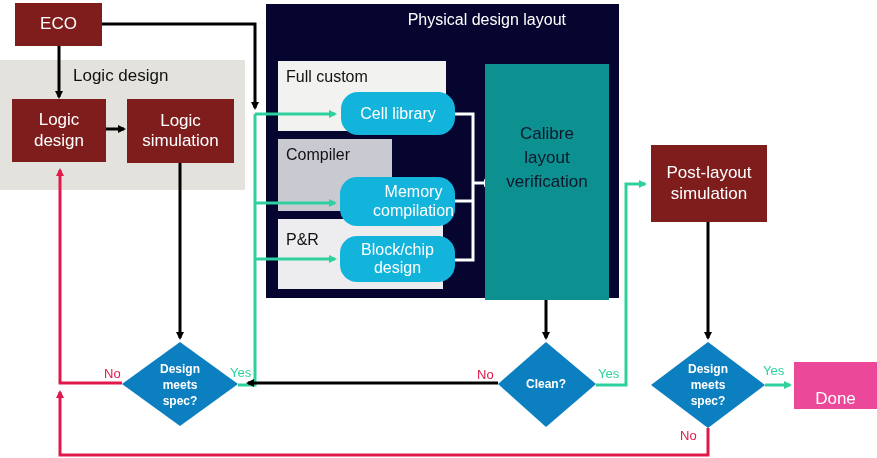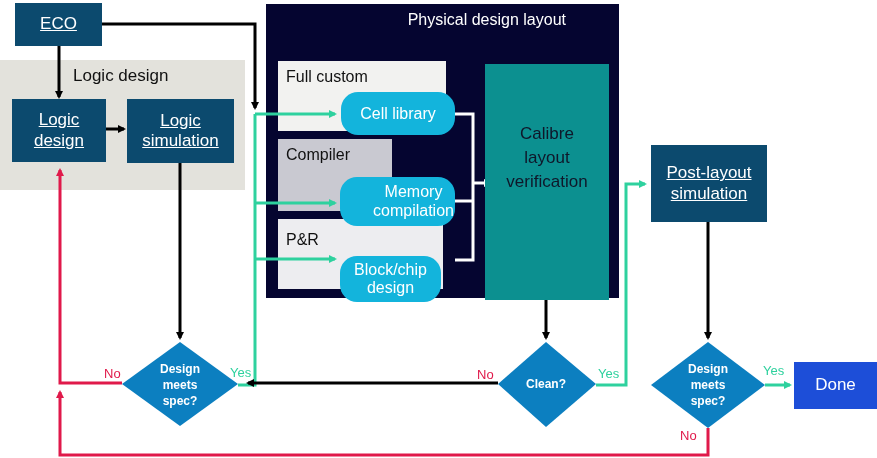--- a/index.html
+++ b/index.html
@@ -1,22 +1,22 @@
 <!DOCTYPE html>
 <html><head>
 <meta charset="utf-8">
 <style>
   html, body { margin:0; padding:0; background:#ffffff; }
   body { width:877px; height:458px; position:relative; overflow:hidden; font-family:"Liberation Sans", sans-serif; }
   .abs { position:absolute; box-sizing:border-box; }
   .box { display:flex; align-items:center; justify-content:center; text-align:center; color:#fff; line-height:1.2; }
-  .blue { background:#0c4a6e;text-decoration:underline; }
+  .blue { background:#7f1d1d; }
   .cyan { background:#13b4dc;border-radius:17px; }
   .teal { background:#0c9090; }
-  .green { background:#1d4ed8; }
+  .green { background:#ec4899;align-items:flex-end; }
   .lbl { color:#111; font-size:17px; }
   svg.wires { position:absolute; left:0; top:0; }
   .dtext { color:#fff; font-weight:bold; font-size:12px; text-align:center; line-height:1.35; display:flex; align-items:center; justify-content:center; }
   .edge { font-size:13px; }
 </style>
 </head>
 <body>
 
 <div class="abs" style="left:0;top:60px;width:245px;height:130px;background:#e3e2dc;"></div>
 <div class="abs lbl" style="left:73px;top:66px;">Logic design</div>
@@ -98,21 +98,21 @@
 
 <div class="abs box cyan" style="left:341px;top:92px;width:114px;height:43px;font-size:16px;">
     <span>Cell library</span>
   </div>
 
 <div class="abs box cyan" style="left:340px;top:177px;width:115px;height:49px;font-size:16px;flex-direction:column;line-height:1.15;padding-left:32px;">
   <span>Memory</span>
   <span>compilation</span>
 </div>
 
-<div class="abs box cyan" style="left:340px;top:236px;width:101px;height:46px;font-size:16px;flex-direction:column;line-height:1.15;margin-top:20px;">
+<div class="abs box cyan" style="left:340px;top:236px;width:115px;height:46px;font-size:16px;flex-direction:column;line-height:1.15;">
   <span>Block/chip</span>
   <span>design</span>
 </div>
 
 <div class="abs teal" style="left:485px;top:64px;width:124px;height:236px;color:#0f172a;text-align:center;">
   <div style="position:absolute;top:60px;width:100%;font-size:17px;">Calibre</div>
   <div style="position:absolute;top:84px;width:100%;font-size:17px;">layout</div>
   <div style="position:absolute;top:108px;width:100%;font-size:17px;">verification</div>
 </div>
 

